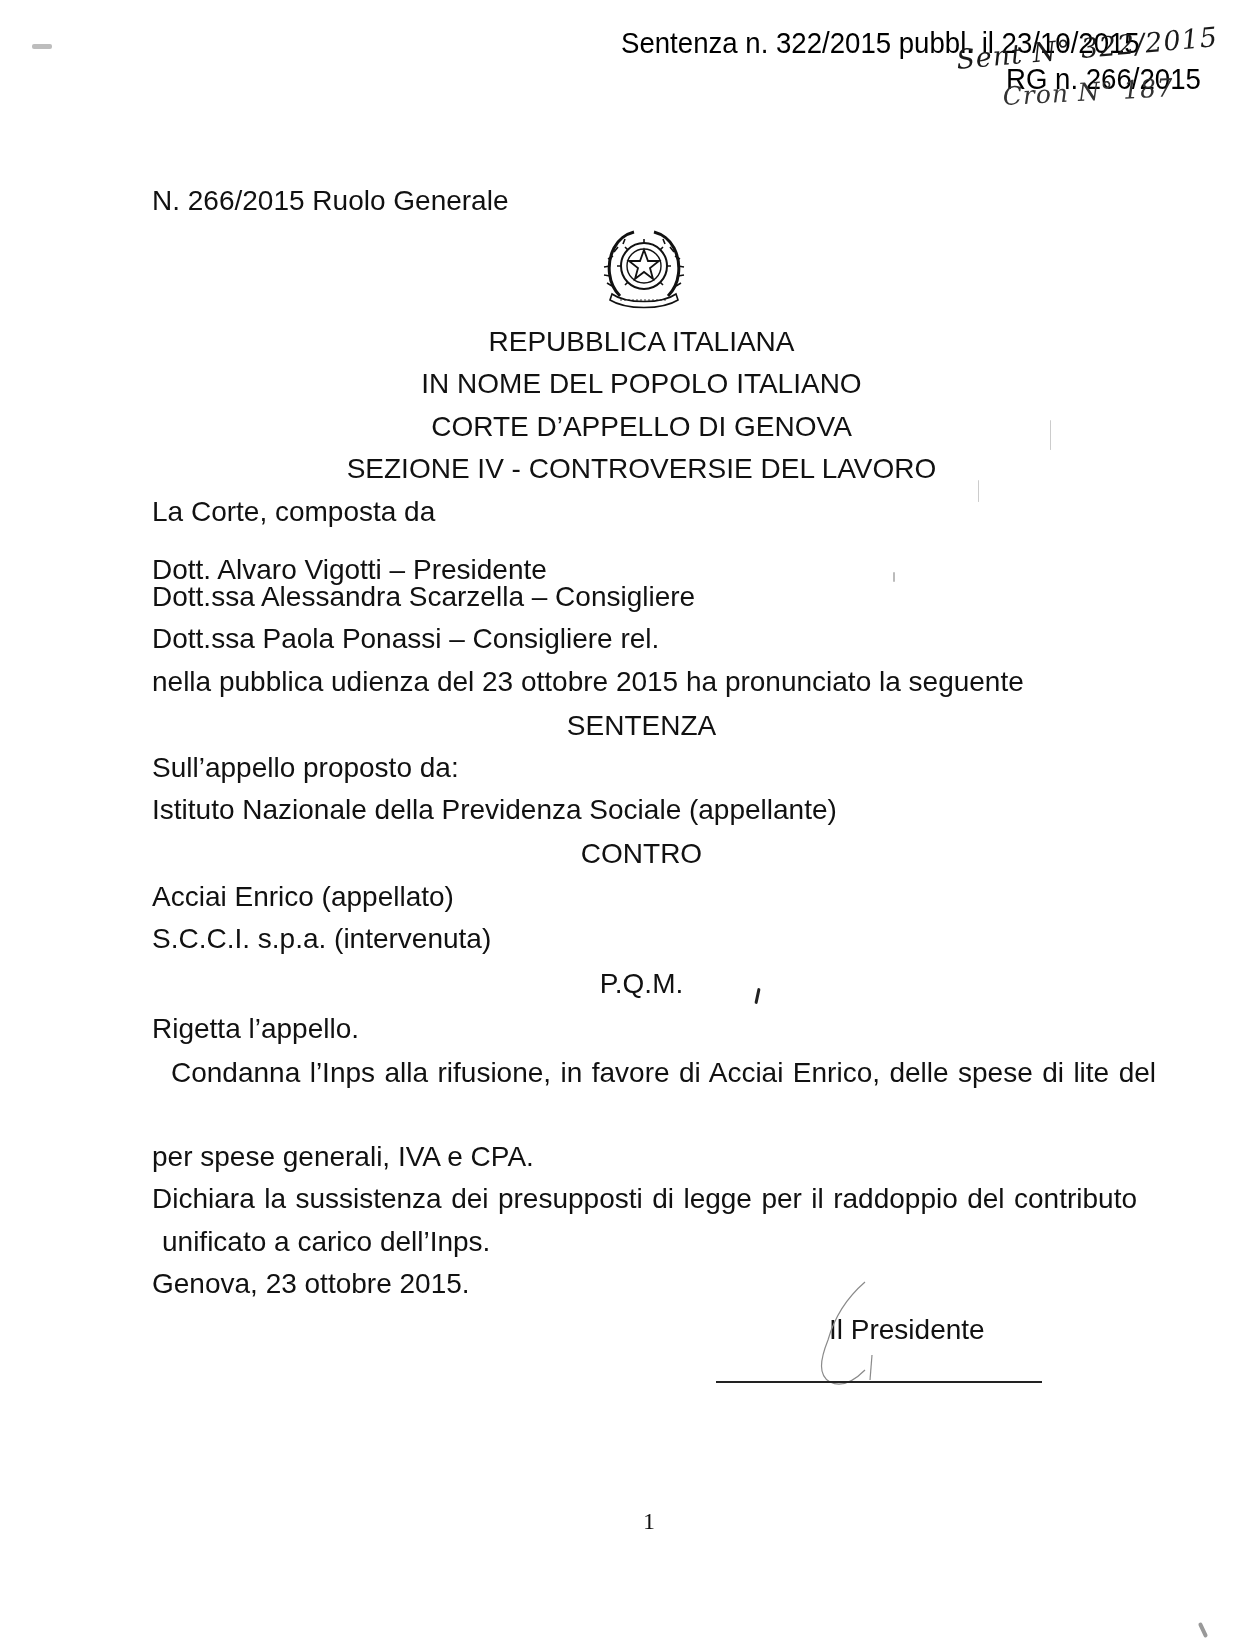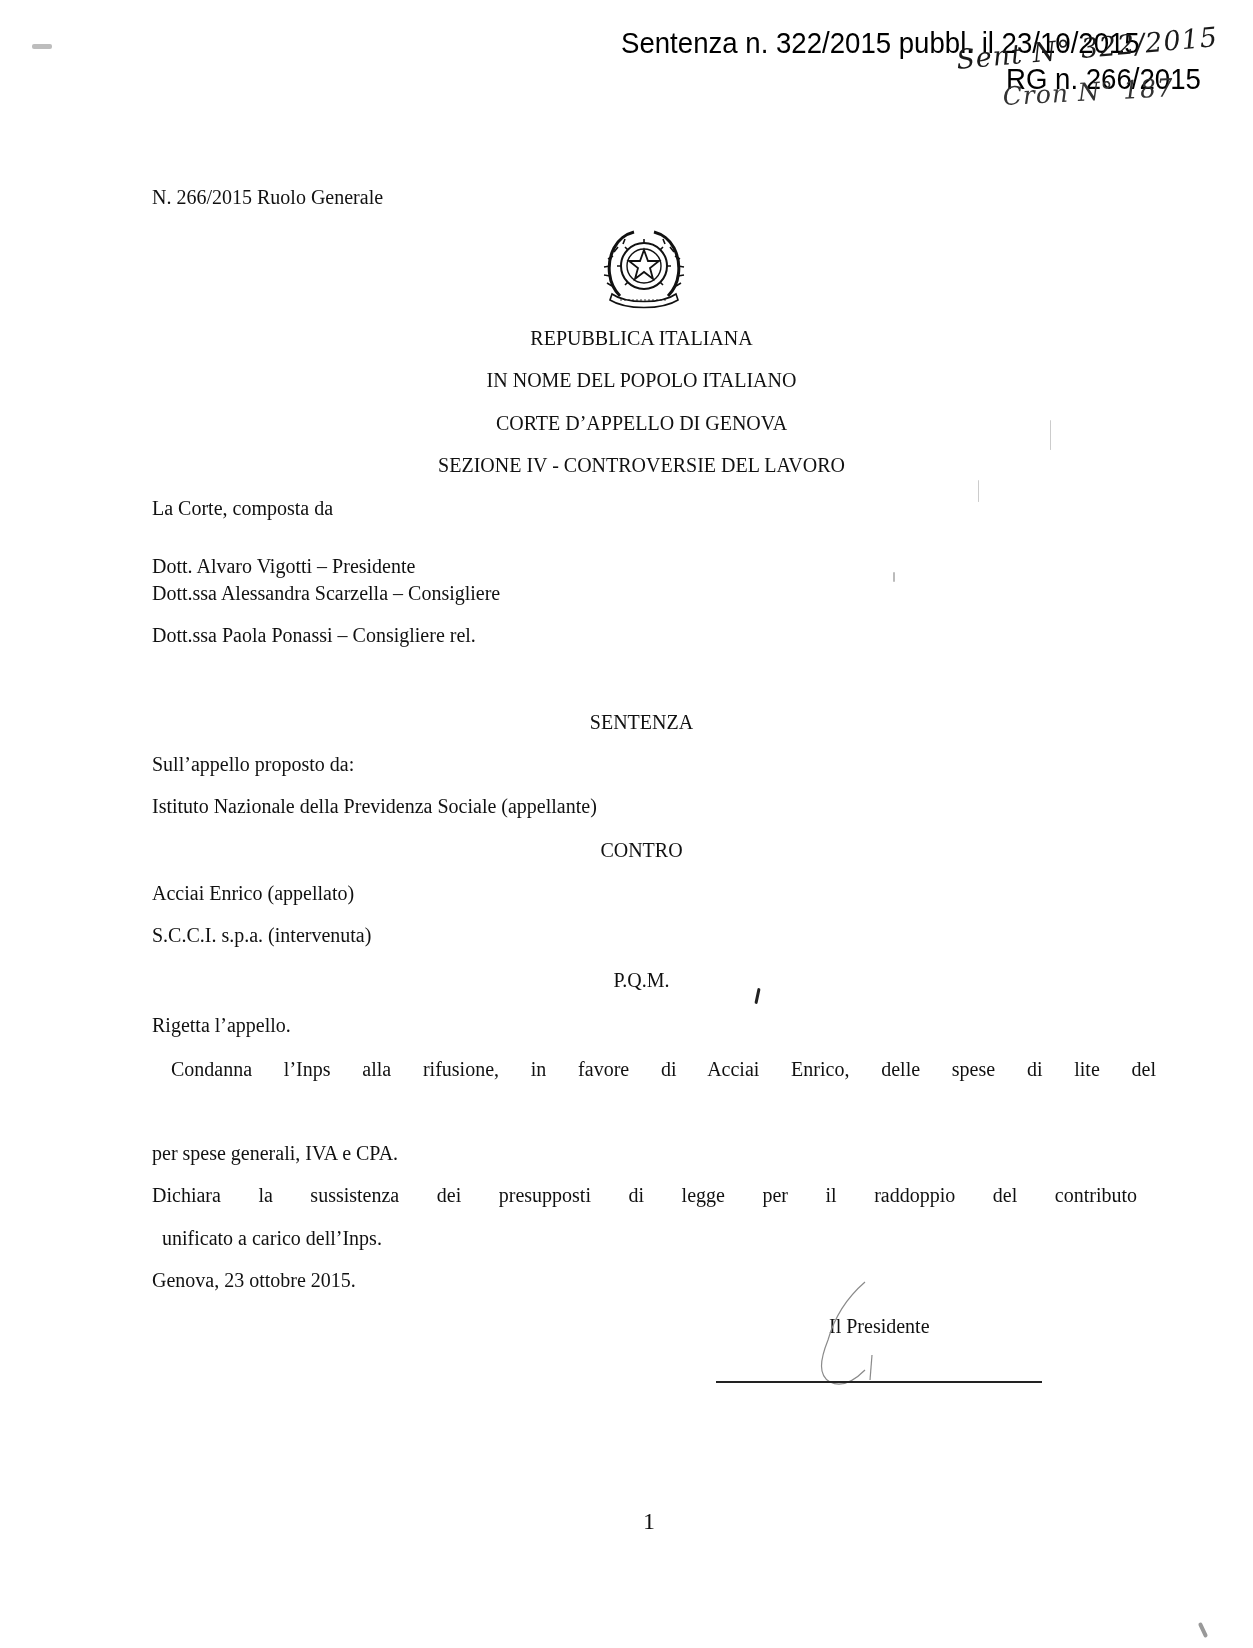--- a/index.html
+++ b/index.html
@@ -73,22 +73,22 @@
     .hw-cron {
       left: 993px; top: 82px;
       font-size: 25px;
       color: #333;
       transform: rotate(-3deg);
       letter-spacing: 1px;
     }
     
     .txt {
       position: absolute;
-      font-family: Liberation Serif, serif;
-      font-size: 20px;
+      font-family: Liberation Sans, sans-serif;
+      font-size: 28px;
       color: #111;
       white-space: nowrap;
       line-height: 1;
     }
     .center {
       left: 0;
       width: 1283px;
       text-align: center;
     }
     .left { left: 152px; }
@@ -168,20 +168,21 @@
 
   <div class="txt center" style="top:328px;">REPUBBLICA ITALIANA</div>
   <div class="txt center" style="top:370px;">IN NOME DEL POPOLO ITALIANO</div>
   <div class="txt center" style="top:413px;">CORTE D’APPELLO DI GENOVA</div>
   <div class="txt center" style="top:455px;">SEZIONE IV - CONTROVERSIE DEL LAVORO</div>
 
   <div class="txt left" style="top:498px;">La Corte, composta da</div>
   <div class="txt left" style="top:540px;margin-top:16px;">Dott. Alvaro Vigotti – Presidente</div>
   <div class="txt left" style="top:625px;">Dott.ssa Paola Ponassi – Consigliere rel.</div>
   <div class="txt left" style="top:583px;">Dott.ssa Alessandra Scarzella – Consigliere</div>
+  <div class="txt left" style="top:668px;">nella pubblica udienza del 23 ottobre 2015 ha pronunciato la seguente</div>
 
   <div class="txt center" style="top:712px;">SENTENZA</div>
   <div class="txt left" style="top:754px;">Sull’appello proposto da:</div>
   <div class="txt left" style="top:796px;">Istituto Nazionale della Previdenza Sociale (appellante)</div>
   <div class="txt center" style="top:840px;">CONTRO</div>
   <div class="txt left" style="top:883px;">Acciai Enrico (appellato)</div>
   <div class="txt left" style="top:925px;">S.C.C.I. s.p.a. (intervenuta)</div>
   <div class="txt center" style="top:970px;">P.Q.M.</div>
   <div class="mark" style="left:756px; top:988px; width:3px; height:16px; transform:rotate(12deg); background:#222;"></div>
 

